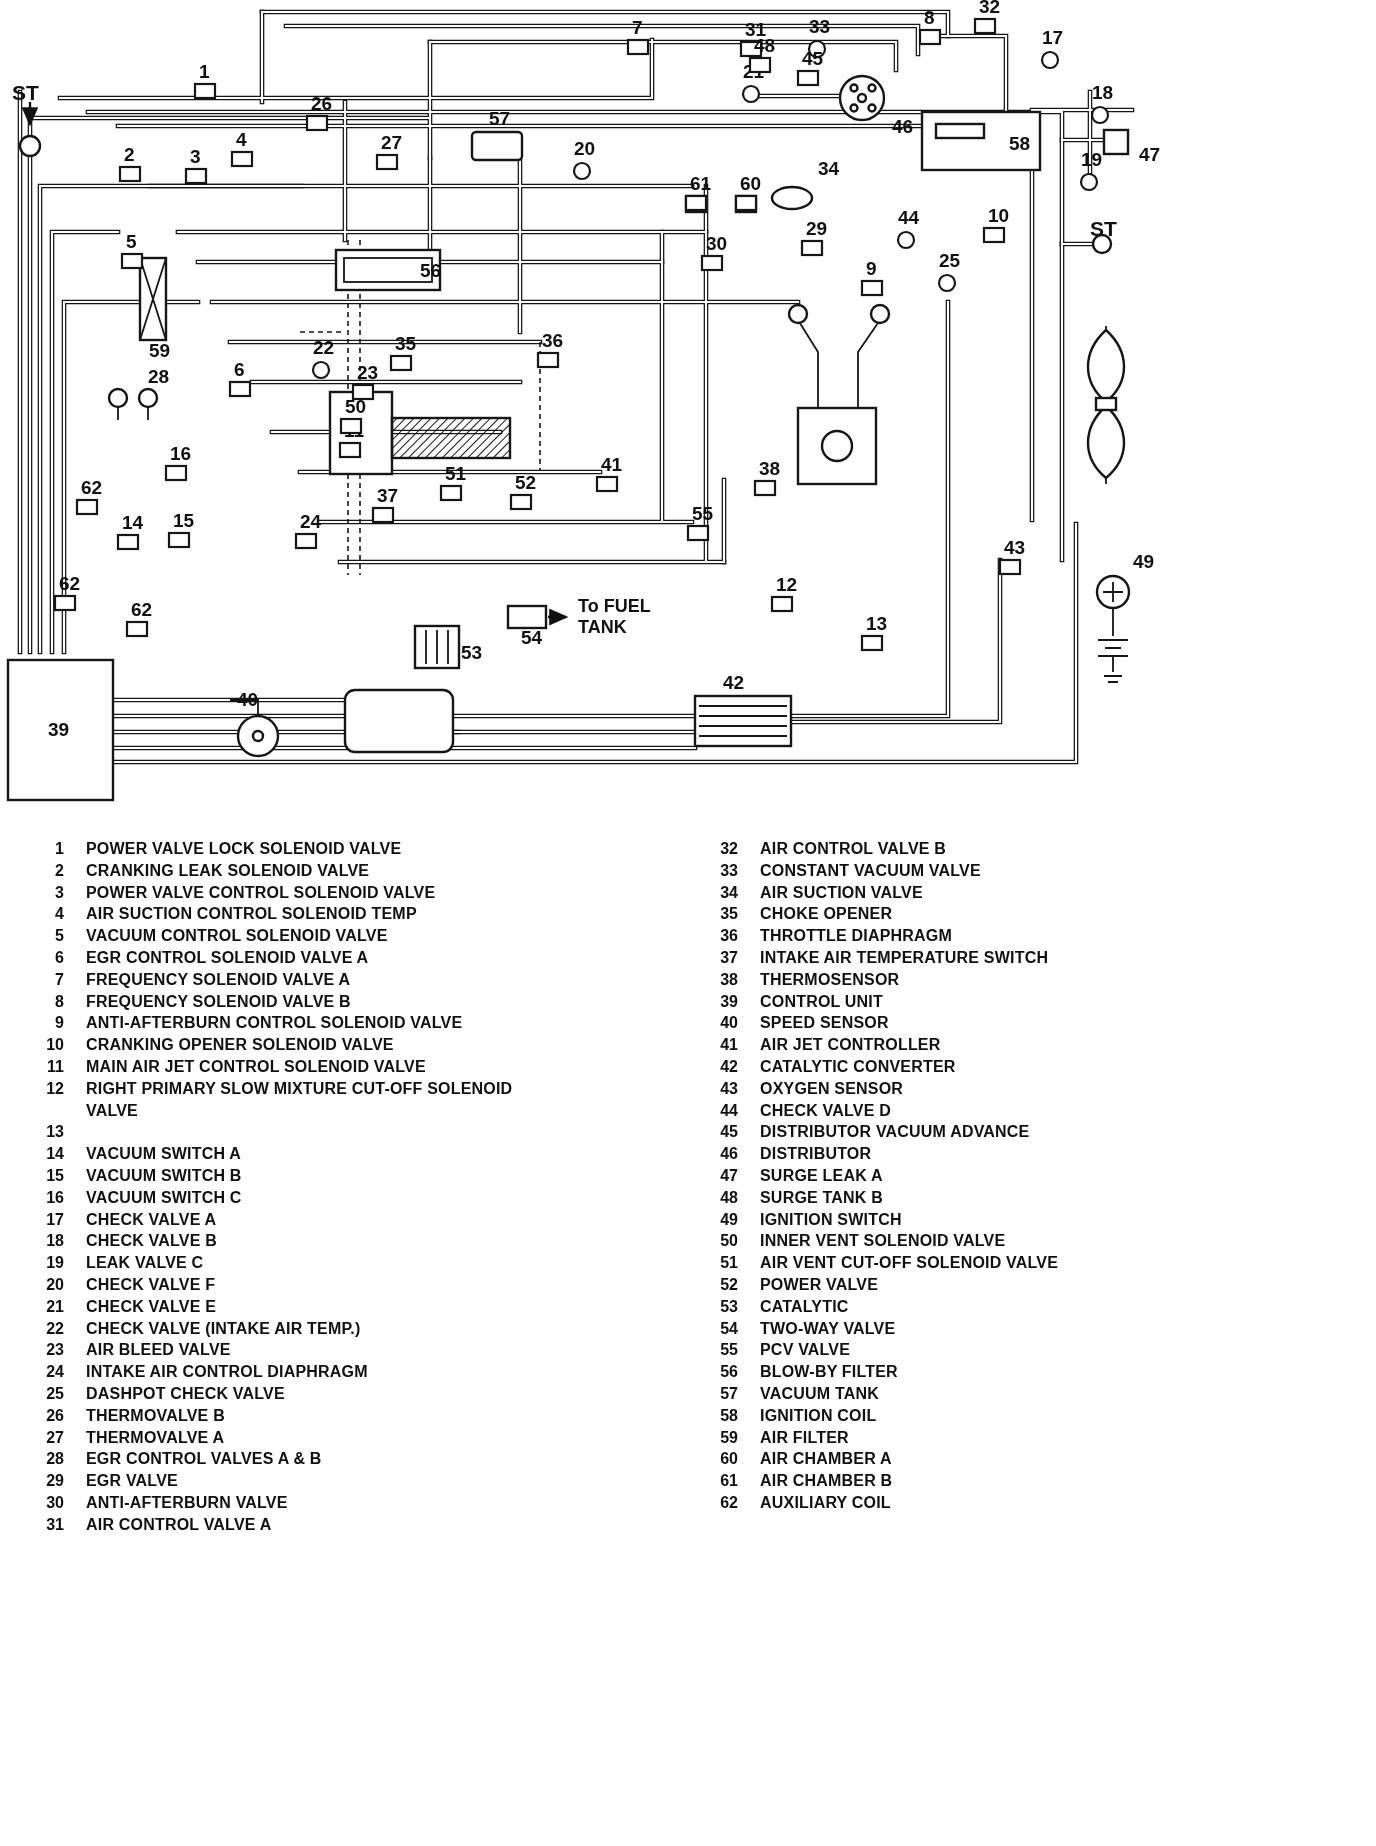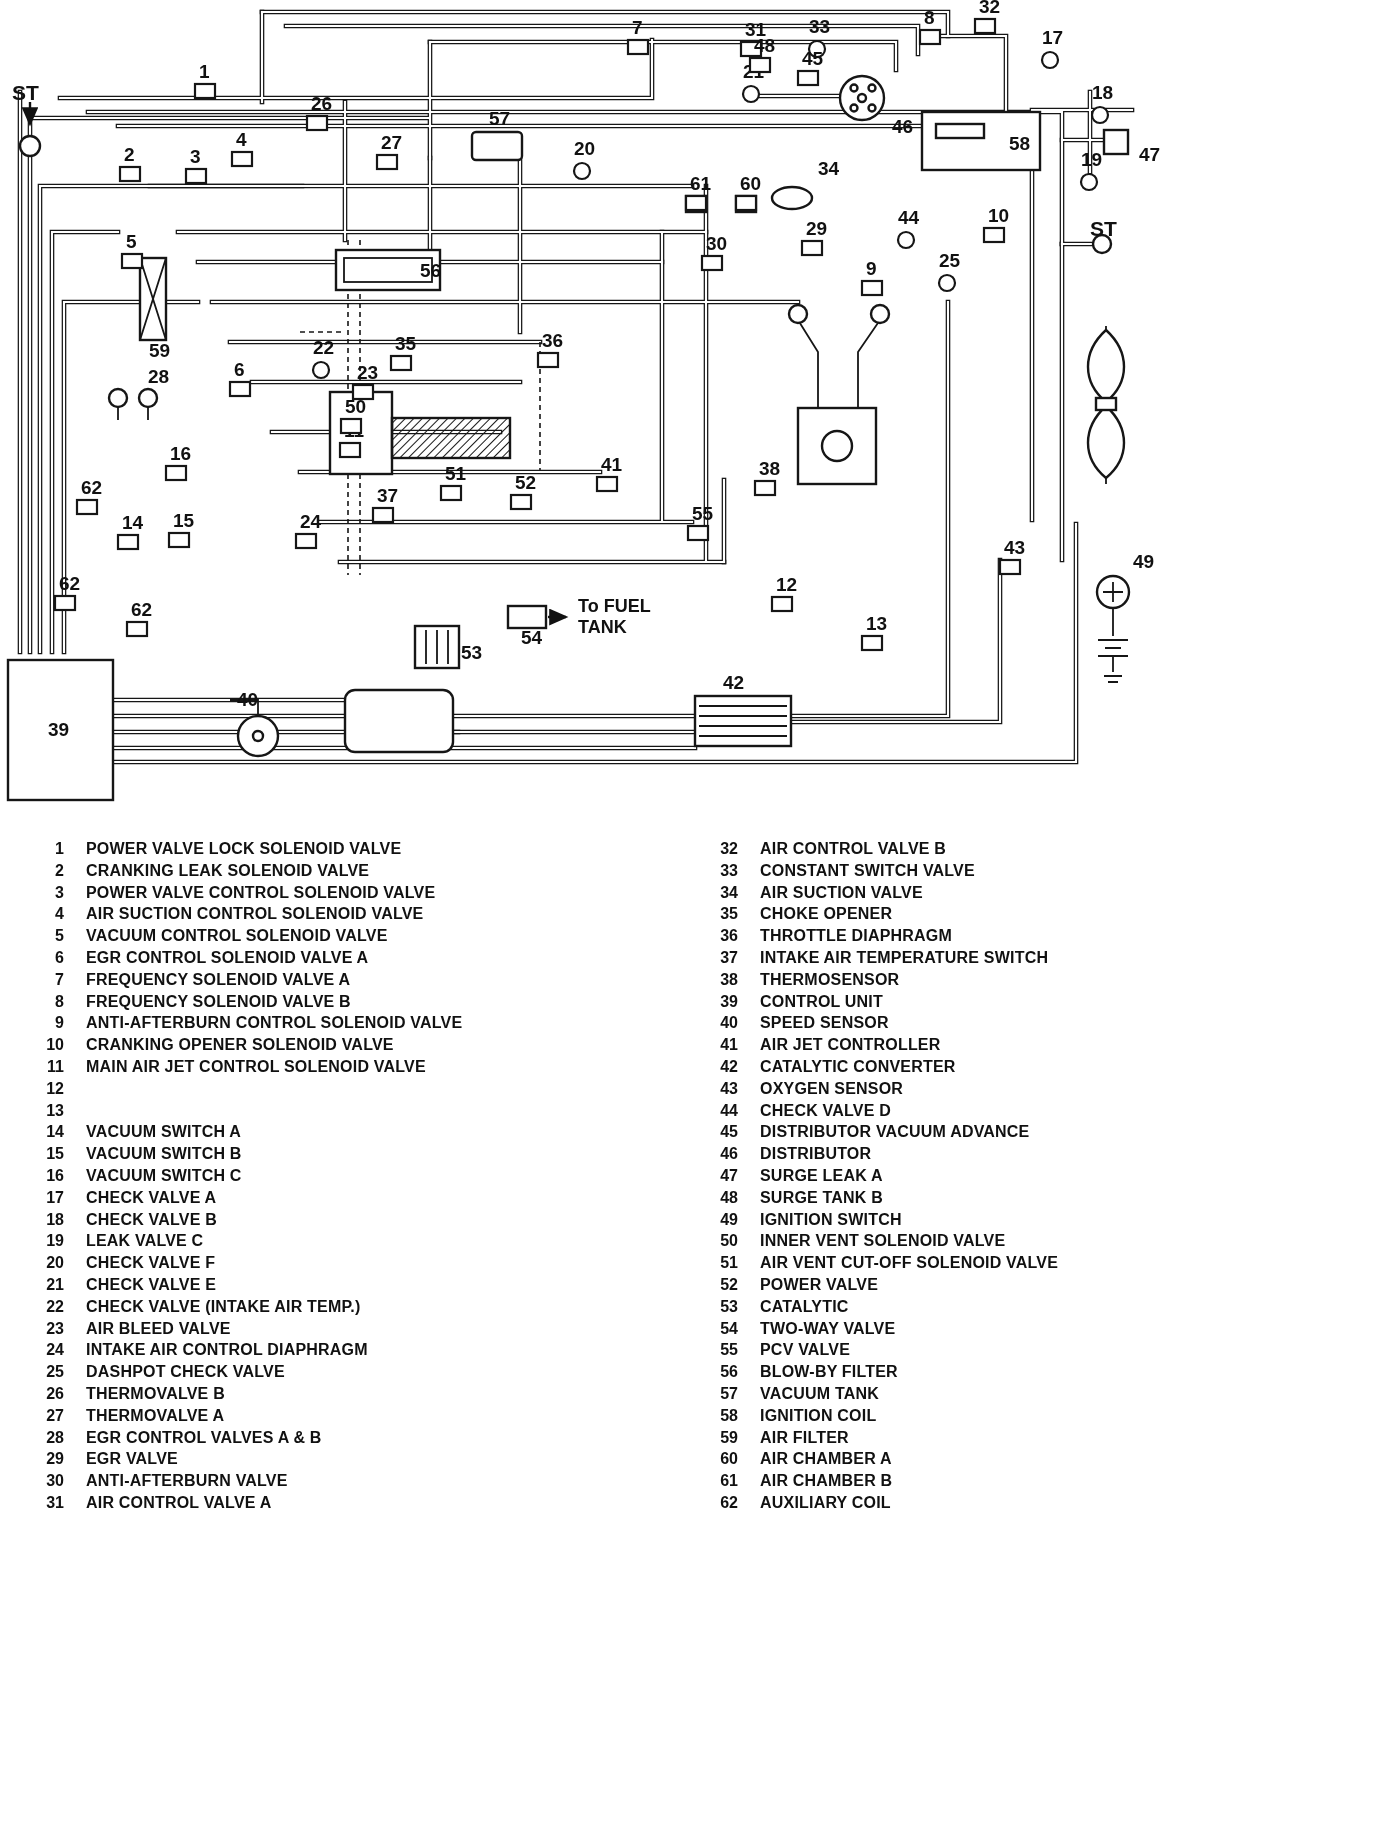--- a/index.html
+++ b/index.html
@@ -355,21 +355,21 @@
       <div class="legend-row">
         <span class="legend-num">2</span>
         <span class="legend-name">CRANKING LEAK SOLENOID VALVE</span>
       </div>
       <div class="legend-row">
         <span class="legend-num">3</span>
         <span class="legend-name">POWER VALVE CONTROL SOLENOID VALVE</span>
       </div>
       <div class="legend-row">
         <span class="legend-num">4</span>
-        <span class="legend-name">AIR SUCTION CONTROL SOLENOID VALVE</span>
+        <span class="legend-name">AIR SUCTION CONTROL SOLENOID TEMP</span>
       </div>
       <div class="legend-row">
         <span class="legend-num">5</span>
         <span class="legend-name">VACUUM CONTROL SOLENOID VALVE</span>
       </div>
       <div class="legend-row">
         <span class="legend-num">6</span>
         <span class="legend-name">EGR CONTROL SOLENOID VALVE A</span>
       </div>
       <div class="legend-row">
@@ -387,20 +387,21 @@
       <div class="legend-row">
         <span class="legend-num">10</span>
         <span class="legend-name">CRANKING OPENER SOLENOID VALVE</span>
       </div>
       <div class="legend-row">
         <span class="legend-num">11</span>
         <span class="legend-name">MAIN AIR JET CONTROL SOLENOID VALVE</span>
       </div>
       <div class="legend-row">
         <span class="legend-num">12</span>
+        <span class="legend-name">RIGHT PRIMARY SLOW MIXTURE CUT-OFF SOLENOID VALVE</span>
       </div>
       <div class="legend-row">
         <span class="legend-num">13</span>
       </div>
       <div class="legend-row">
         <span class="legend-num">14</span>
         <span class="legend-name">VACUUM SWITCH A</span>
       </div>
       <div class="legend-row">
         <span class="legend-num">15</span>
@@ -471,21 +472,21 @@
         <span class="legend-name">AIR CONTROL VALVE A</span>
       </div>
     </div>
   <div id="legend-col-right" class="legend-col right">
       <div class="legend-row">
         <span class="legend-num">32</span>
         <span class="legend-name">AIR CONTROL VALVE B</span>
       </div>
       <div class="legend-row">
         <span class="legend-num">33</span>
-        <span class="legend-name">CONSTANT SWITCH VALVE</span>
+        <span class="legend-name">CONSTANT VACUUM VALVE</span>
       </div>
       <div class="legend-row">
         <span class="legend-num">34</span>
         <span class="legend-name">AIR SUCTION VALVE</span>
       </div>
       <div class="legend-row">
         <span class="legend-num">35</span>
         <span class="legend-name">CHOKE OPENER</span>
       </div>
       <div class="legend-row">

